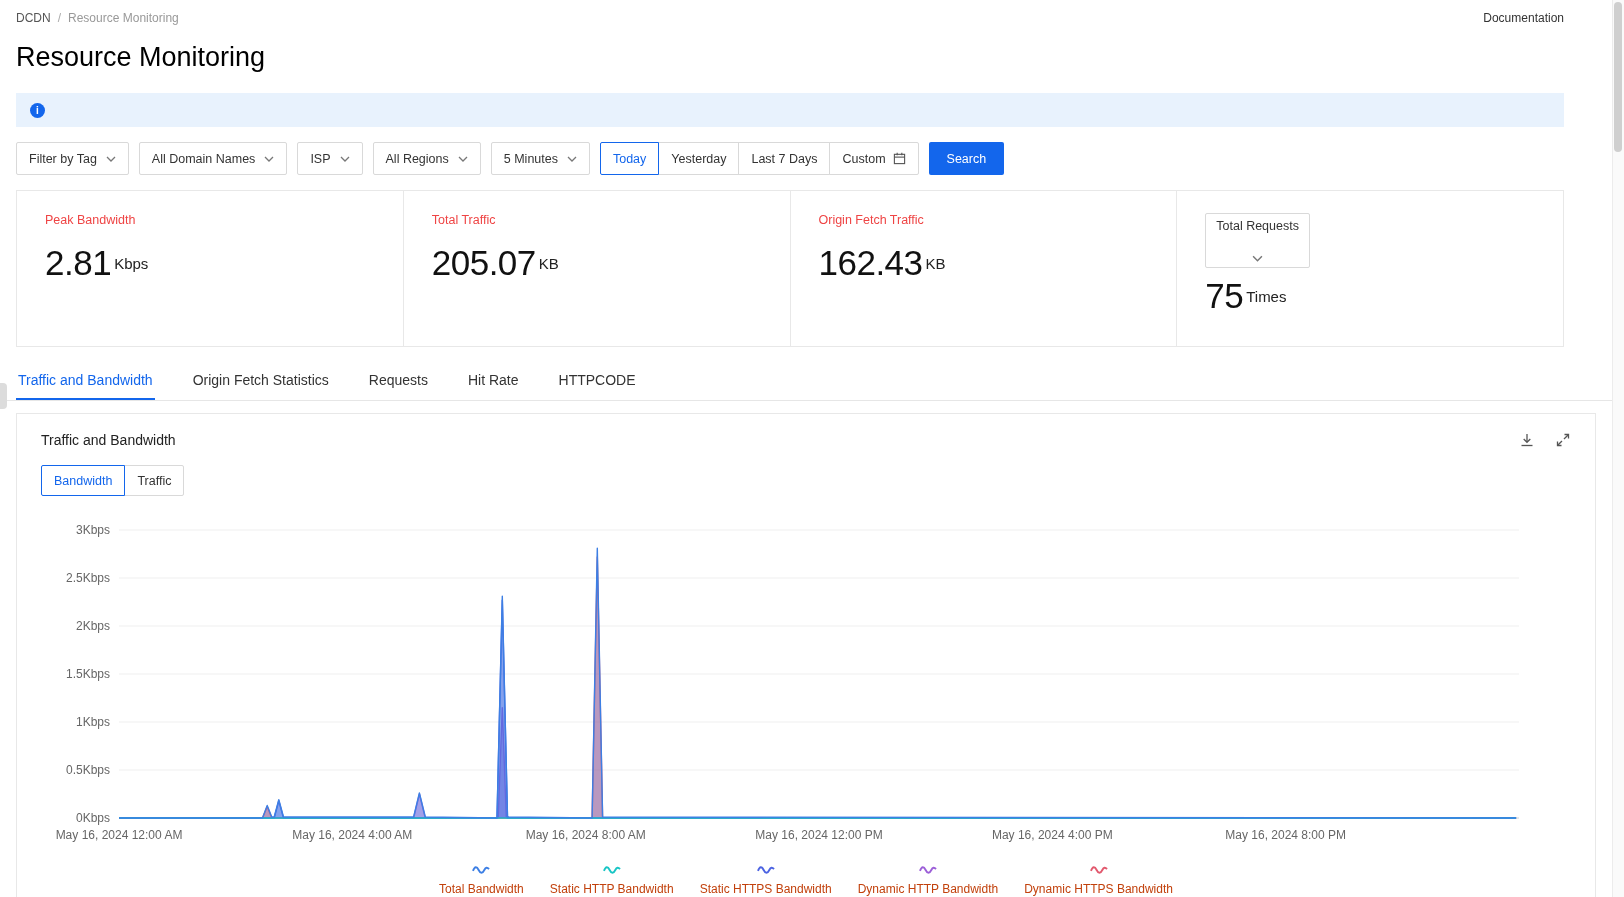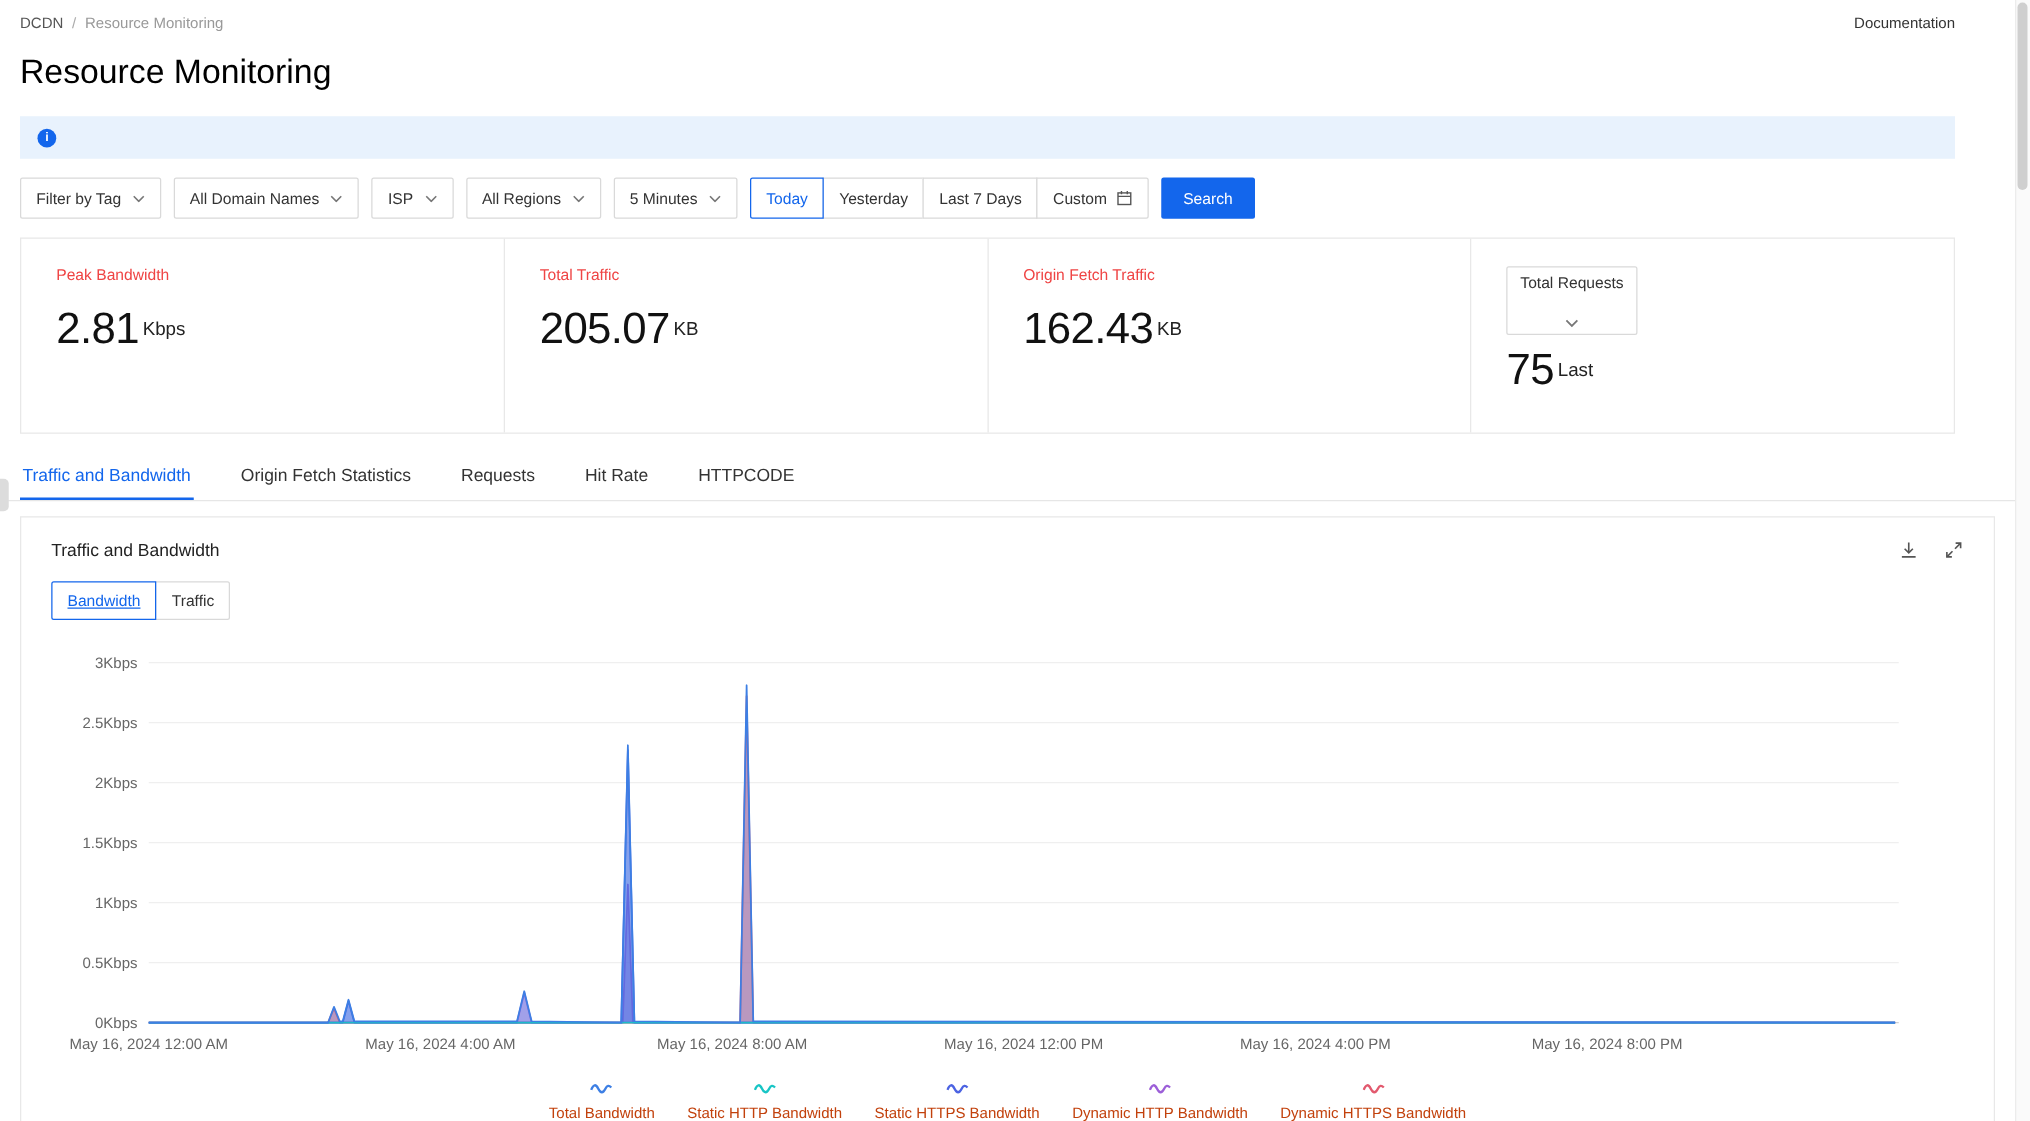--- a/index.html
+++ b/index.html
@@ -58,21 +58,21 @@
   
   .panel { margin: 12px 16px 0; border: 1px solid #e8e8e8; padding: 18px 24px 14px; }
   .panel-header { display: flex; justify-content: space-between; align-items: center; }
   .panel-title { font-size: 14px; color: #222; }
   .panel-icons { display: flex; gap: 20px; color: #555; }
   .panel-icons svg { cursor: pointer; display: block; }
   .toggle-group { display: flex; margin-top: 17px; }
   .toggle-btn { height: 31px; border-radius: 0; margin-left: -1px; }
   .toggle-group .toggle-btn:first-child { margin-left: 0; border-radius: 2px 0 0 2px; }
   .toggle-group .toggle-btn:last-child { border-radius: 0 2px 2px 0; }
-  .toggle-btn.active { color: var(--accent); border-color: var(--accent); position: relative; z-index: 2; text-decoration: underline; }
+  .toggle-btn.active { color: var(--accent); border-color: var(--accent); position: relative; z-index: 2; }
 
   .chart-wrap { margin-top: 20px; }
   text.tick { font-size: 12px; fill: #666; font-family: "Liberation Sans", sans-serif; }
 
   .legend { display: flex; justify-content: center; align-items: center; gap: 26px; margin-top: 8px; }
   .legend-item { display: flex; align-items: center; gap: 7px; font-size: 12px; color: #c2410c; cursor: pointer; flex-direction: column; }
 
   
   .page-scrollbar { position: absolute; top: 0; right: 0; width: 12px; height: 100%; background: #fafafa; border-left: 1px solid #ececec; }
   .page-scrollbar .thumb { position: absolute; top: 2px; right: 2px; width: 8px; height: 150px; background: #cfcfcf; border-radius: 4px; }
@@ -175,21 +175,21 @@
       </div>
       <div class="stat-card">
         <div class="mini-select">
           <span>Total Requests</span>
           <svg width="11" height="7" viewBox="0 0 10 6">
               <polyline points="1,1 5,5 9,1" fill="none" stroke="#777" stroke-width="1.3"></polyline>
             </svg>
         </div>
         <div class="stat-value-row">
           <span class="stat-value">75</span>
-          <span class="stat-unit">Last</span>
+          <span class="stat-unit">Times</span>
         </div>
       </div>
     </div>
   </div>
 
   <div class="tabs-row">
       <div class="tab active">Traffic and Bandwidth</div>
       <div class="tab">Origin Fetch Statistics</div>
       <div class="tab">Requests</div>
       <div class="tab">Hit Rate</div>

